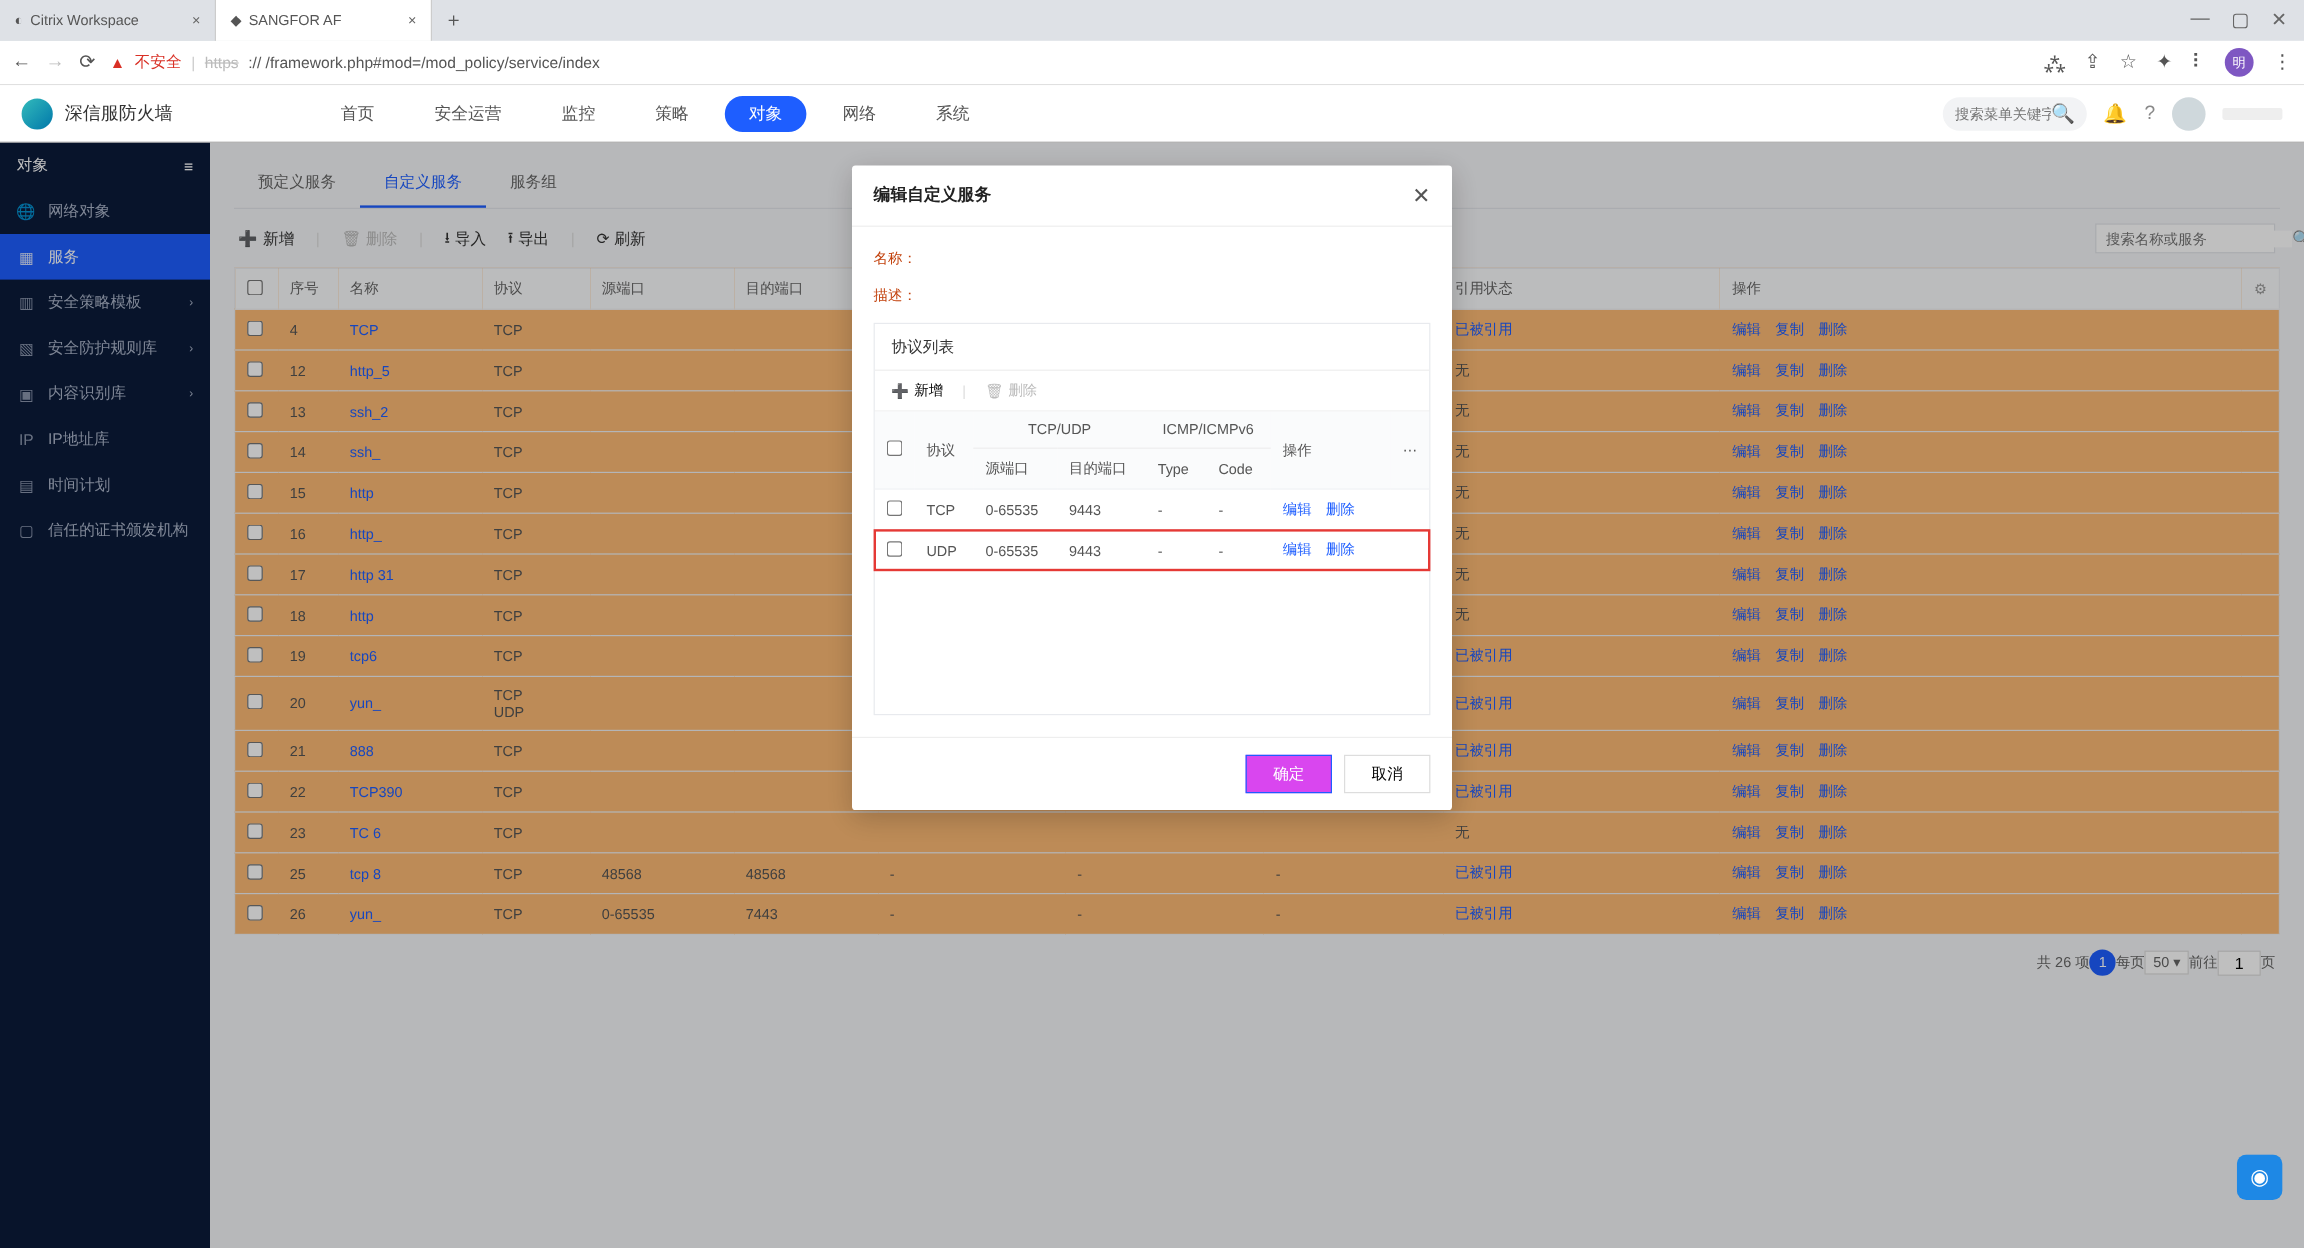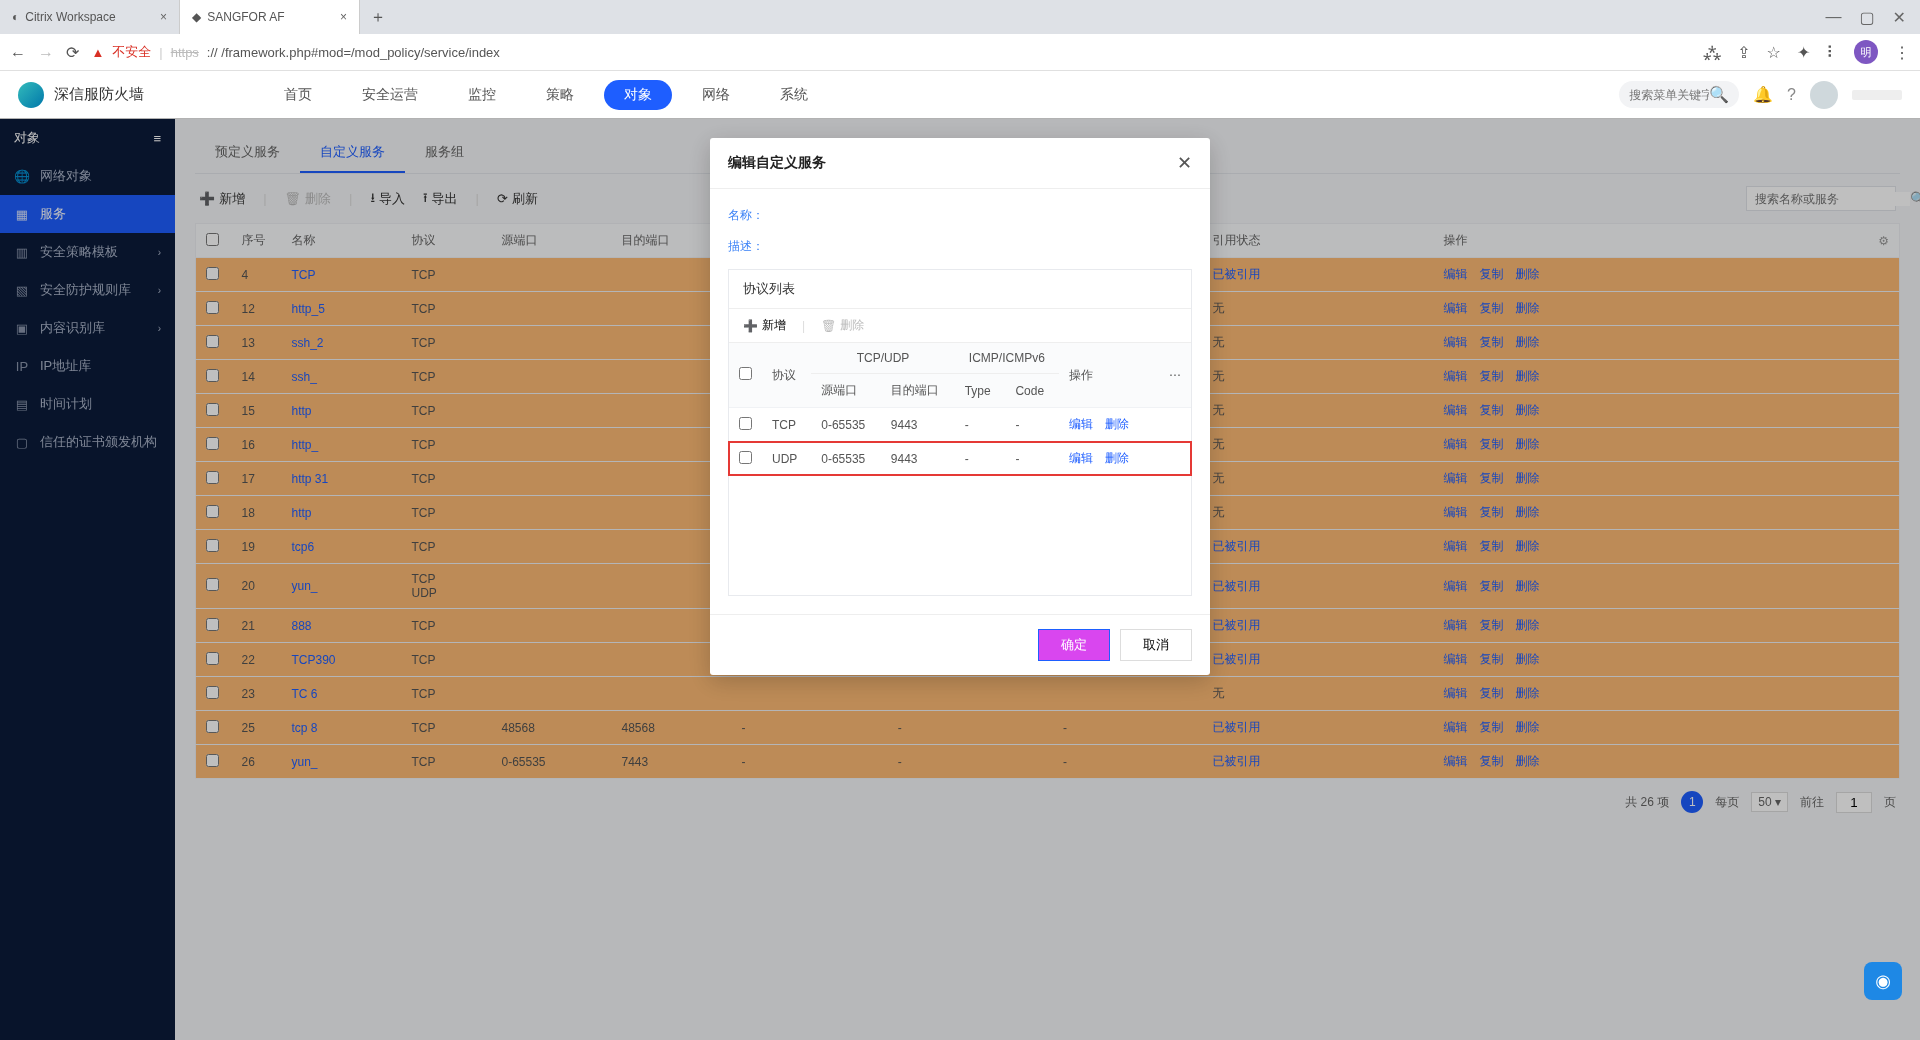--- a/index.html
+++ b/index.html
@@ -63,34 +63,34 @@
 .act-link { color:#1e5eff; margin-right:12px; cursor:pointer;text-align:right; }
 .chk { width:13px; height:13px; }
 .col-chk { width:36px; }
 .col-seq { width:50px; }
 .col-name { width:120px; }
 .col-proto { width:90px; }
 .col-port { width:120px; }
 .gear { color:#999; }
 
 
-.pager { display:flex; align-items:center; justify-content:flex-end; gap:12px; padding:12px 4px; font-size:12px; color:#666; }
+.pager { display:flex; align-items:center; justify-content:flex-end; padding:12px 4px; font-size:12px; color:#666; }
 .page-num { width:22px; height:22px; border-radius:50%; background:#1e5eff; color:#fff; display:flex; align-items:center; justify-content:center; }
 .page-sel { border:1px solid #ddd; padding:2px 6px; background:#fff; }
 .page-input { width:36px; border:1px solid #ddd; padding:2px 4px; text-align:center; }
 
 
 .overlay { position:fixed; top:118px; left:0; right:0; bottom:0; background:rgba(0,0,0,.25); }
 .modal { position:absolute; top:20px; left:50%; transform:translateX(-50%); width:500px; background:#fff; border-radius:3px; box-shadow:0 6px 24px rgba(0,0,0,.2); }
 .modal-head { display:flex; align-items:center; padding:14px 18px; border-bottom:1px solid #eee; }
 .modal-title { font-size:14px; font-weight:600; color:#222; }
 .modal-close { margin-left:auto; font-size:18px; color:#555; cursor:pointer; }
 .modal-body { padding:18px; }
 .form-row { display:flex; align-items:center; margin-bottom:14px; }
-.form-label { width:60px; font-size:12px; color:#3b82f6; }
+.form-label { width:60px; font-size:12px; color:#c2410c; }
 .form-input { flex:1; border:1px solid #e2e5ea; padding:7px 10px; font-size:12px; background:#f8f9fb; }
 .form-input.white { background:#fff; }
 .proto-panel { border:1px solid #e8eaee; }
 .proto-head { padding:10px 14px; font-size:13px; color:#333; border-bottom:1px solid #eee; }
 .proto-tools { display:flex; align-items:center; gap:16px; padding:8px 14px; font-size:12px; border-bottom:1px solid #eee; }
 .proto-tbl { width:100%; font-size:12px; border-collapse:collapse; }
 .proto-tbl th, .proto-tbl td { padding:8px 10px; text-align:left; color:#555; }
 .proto-tbl thead th { background:#fafbfc; font-weight:normal; }
 .proto-tbl .grp { text-align:center; border-bottom:1px solid #eee; }
 .proto-tbl tbody tr { border-top:1px solid #f0f2f5; }

